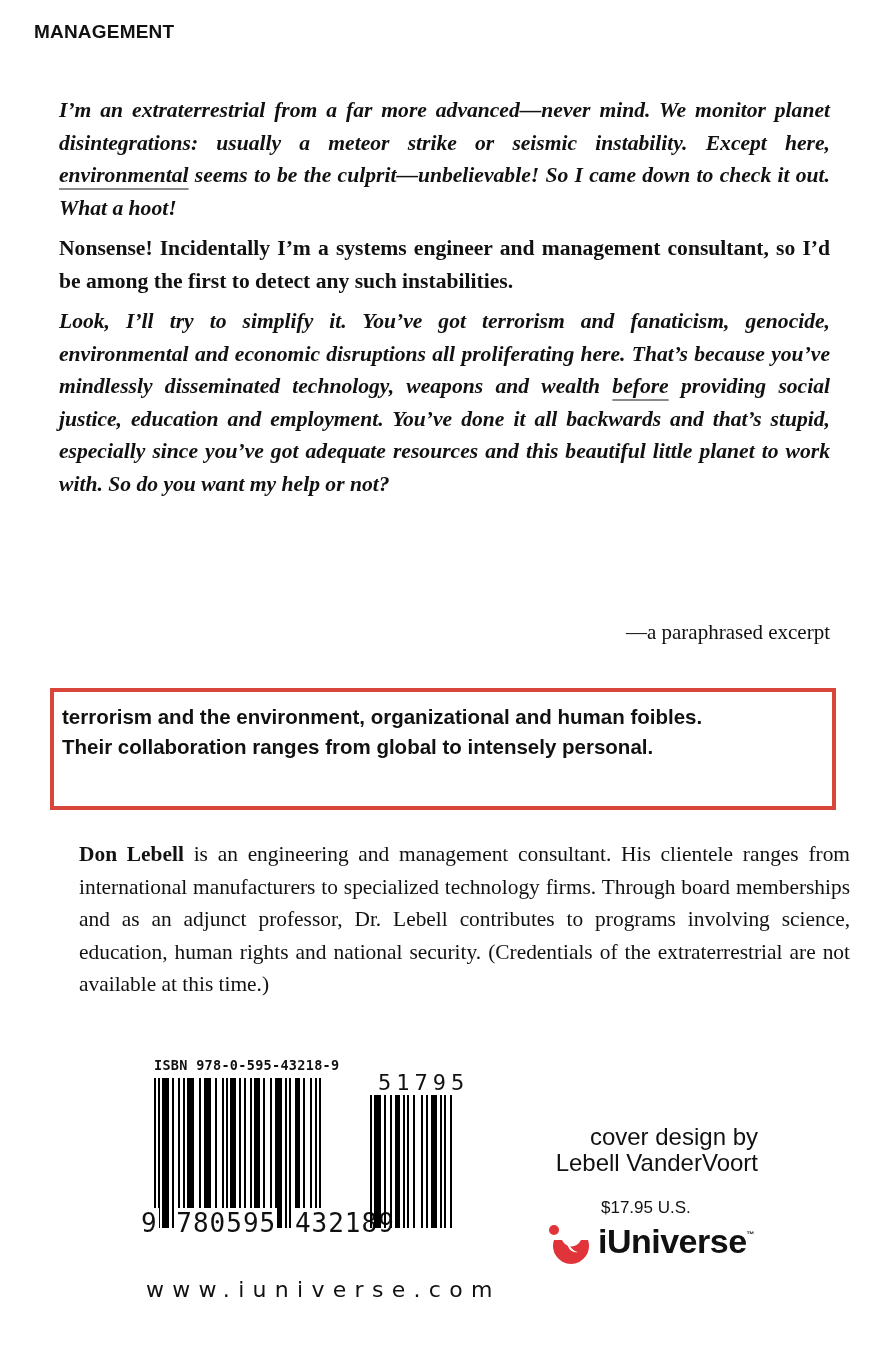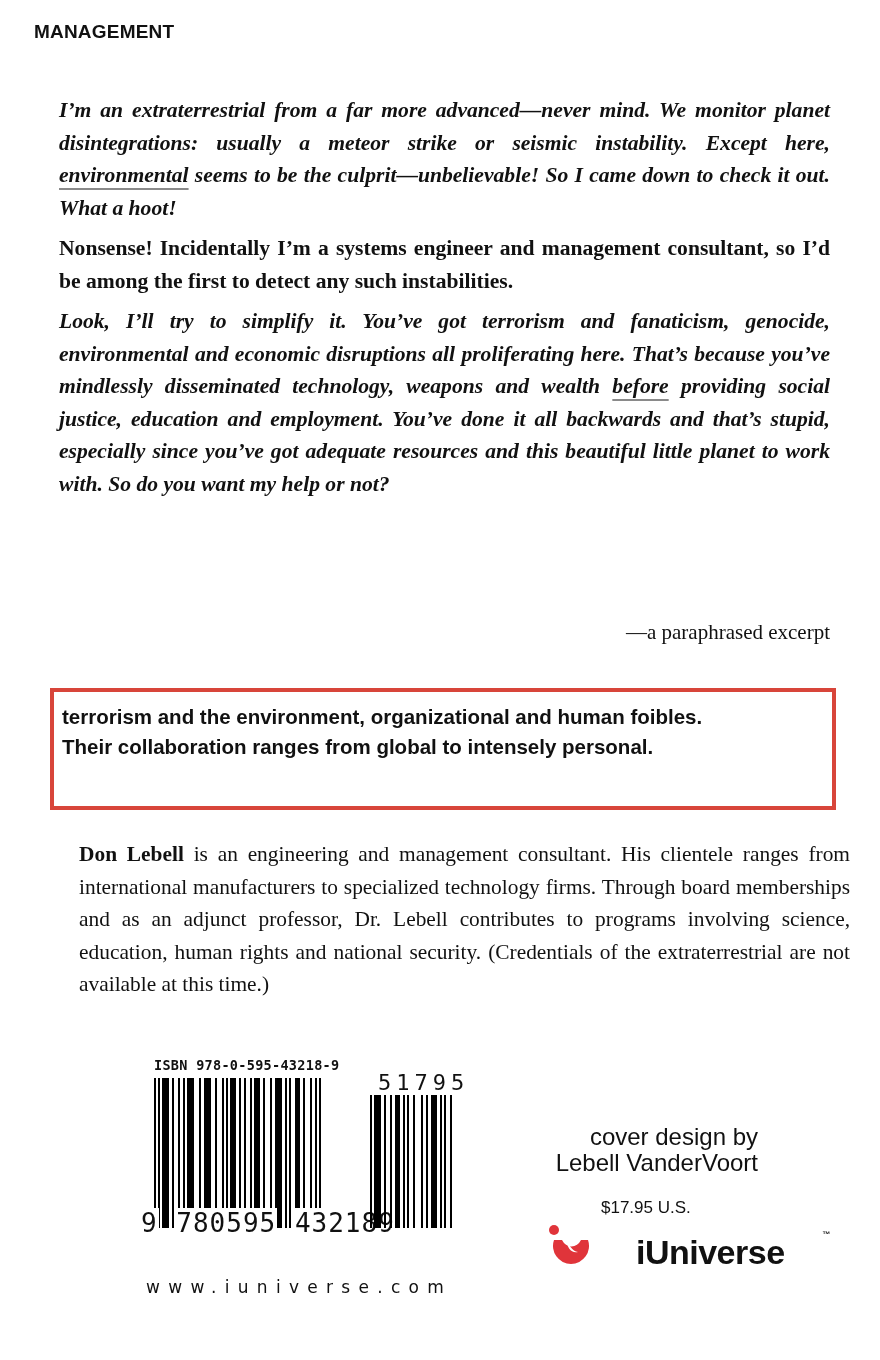--- a/index.html
+++ b/index.html
@@ -49,28 +49,28 @@
     font-family: "DejaVu Sans Mono", monospace; font-size: 22px; letter-spacing: 5px;
   }
   .credit {
     position: absolute; right: 122px; top: 1124px; text-align: right;
     font-family: "Liberation Sans", sans-serif; font-size: 24px; line-height: 26px;
   }
   .price {
     position: absolute; left: 601px; top: 1198px;
     font-family: "Liberation Sans", sans-serif; font-size: 17px;
   }
-  .logo { position: absolute; left: 548px; top: 1222px; display: flex; align-items: flex-end; gap: 38px; }
+  .logo { position: absolute; left: 548px; top: 1222px; display: flex; align-items: flex-start; }
   .logo-word {
     font-family: "Liberation Sans", sans-serif; font-weight: bold; font-size: 34px; letter-spacing: -0.5px; margin-left: 6px; color: #111;
   }
   .logo-tm { font-family: "Liberation Sans", sans-serif; font-size: 8px; font-weight: bold; align-self: flex-start; margin-top: 8px; }
   .url {
     position: absolute; left: 146px; top: 1277px;
-    font-family: "DejaVu Sans", sans-serif; font-size: 17px; letter-spacing: 8.3px;
+    font-family: "DejaVu Sans", sans-serif; font-size: 22px; letter-spacing: 8.3px;
   }
 </style>
 </head>
 <body>
 
 <div class="category">MANAGEMENT</div>
 
 <div class="dialogue" id="dialogue">
     <p class="et"><span>I’m an extraterrestrial from a far more advanced—never mind. We monitor planet disintegrations: usually a meteor strike or seismic instability. Except here, </span><span class="u">environmental</span><span> seems to be the culprit—unbelievable! So I came down to check it out. What a hoot!</span></p>
     <p class="earth"><span>Nonsense! Incidentally I’m a systems engineer and management consultant, so I’d be among the first to detect any such instabilities.</span></p>

